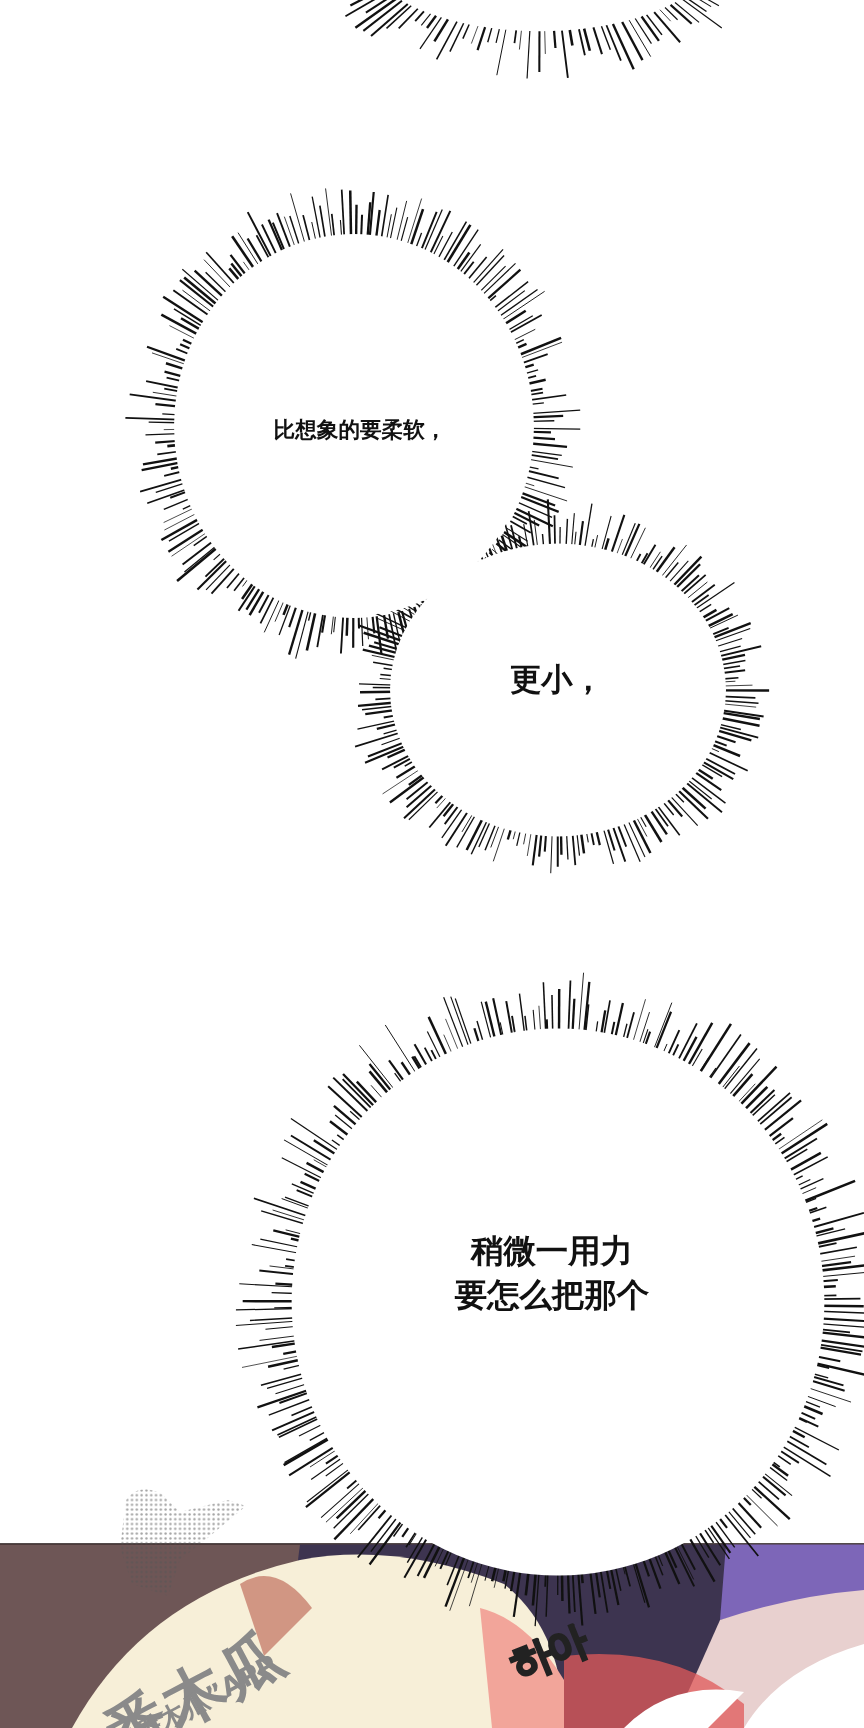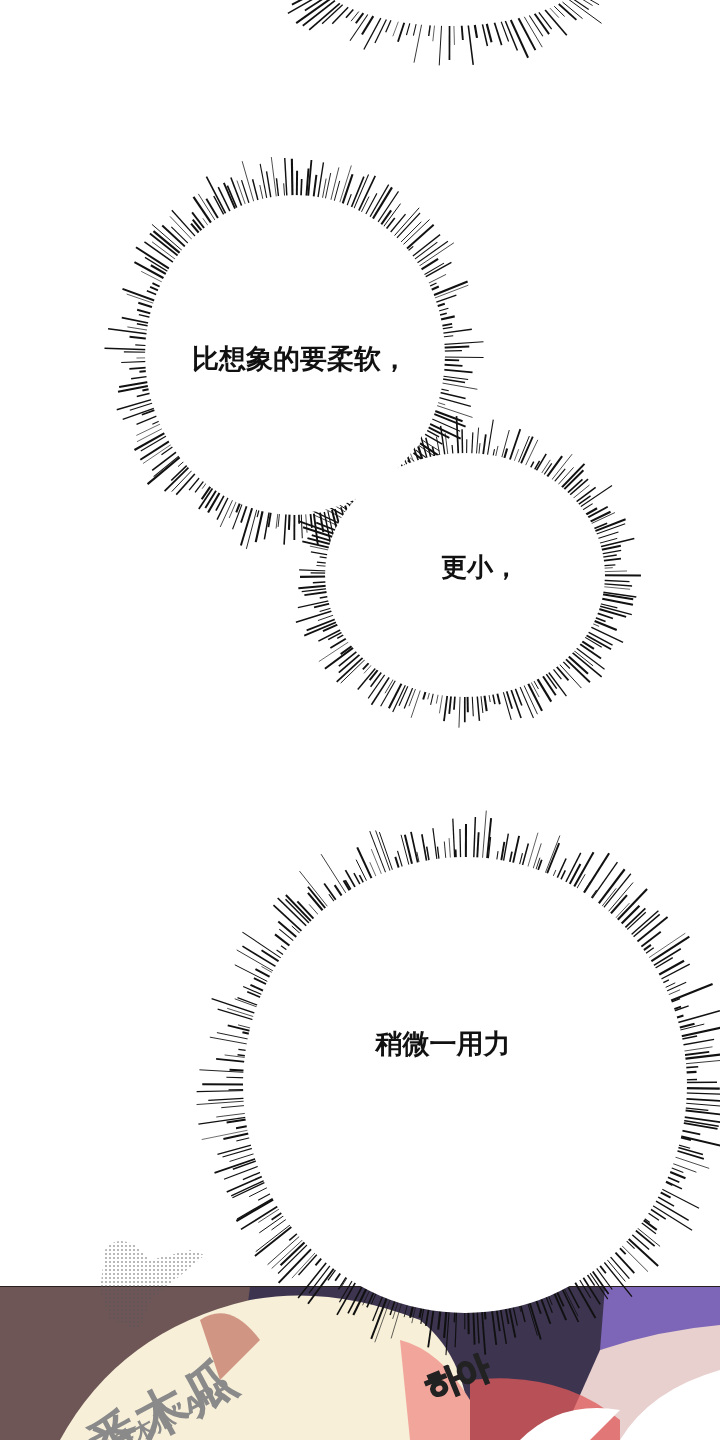--- a/index.html
+++ b/index.html
@@ -1,22 +1,22 @@
 <!DOCTYPE html>
 <html><head>
 <meta charset="utf-8">
 <style>
   html, body { margin: 0; padding: 0; }
   body { width: 720px; height: 1440px; background: #ffffff; position: relative; overflow: hidden;
          font-family: "DejaVu Sans", "Liberation Sans", sans-serif; }
   .bubble-svg { position: absolute; left: 0; top: 0; width: 720px; height: 1440px; }
   .text { position: absolute; color: #111; font-weight: bold; font-size: 26px; text-align: center; line-height: 34px; }
-  .t1 { left: 150px; top: 342px; width: 300px; font-size: 27px; }
-  .t2 { left: 420px; top: 550px; width: 120px; }
-  .t3 { left: 308px; top: 1026px; width: 270px; font-size: 27px; line-height: 36px; }
+  .t1 { left: 150px; top: 342px; width: 300px; font-size: 18px; }
+  .t2 { left: 404px; top: 550px; width: 120px; }
+  .t3 { left: 325px; top: 1026px; width: 270px; font-size: 27px; line-height: 36px; }
   .wm-text { position: absolute; color: #8a8a8a; font-weight: bold; transform: rotate(-28deg); transform-origin: left top; white-space: nowrap; }
   .wm1 { left: 75px; top: 1420px; font-size: 52px; letter-spacing: 2px; }
   .sfx { position: absolute; left: 425px; top: 1355px; font-size: 34px; color: #fff; font-weight: bold;
          -webkit-text-stroke: 2px #222; transform: rotate(-22deg); letter-spacing: -2px; }
 </style>
 </head>
 <body>
 
 <svg class="bubble-svg" viewBox="0 0 720 1440" xmlns="http://www.w3.org/2000/svg">
   <defs>
@@ -928,18 +928,19 @@
 
   <g opacity=".55">
     <path d="M105 1250 Q115 1235 135 1245 L150 1260 L190 1250 L205 1255 L175 1280 L150 1300 L140 1330 L110 1320 L100 1290 Z" fill="url(#dots)"></path>
   </g>
 </svg>
 
 <div class="text t1">比想象的要柔软，</div>
 <div class="text t2">更小，</div>
 <div class="text t3">
   <div>稍微一用力</div>
+  <div>要怎么把那个</div>
 </div>
 
 <div class="sfx">하아</div>
 
 <div class="wm-text wm1">番木瓜</div>
 <div class="wm-text" style="left:95px;top:1440px;font-size:22px;color:#8a8a8a;transform:rotate(-28deg);">“番木瓜”APP</div>
 
 </body></html>

